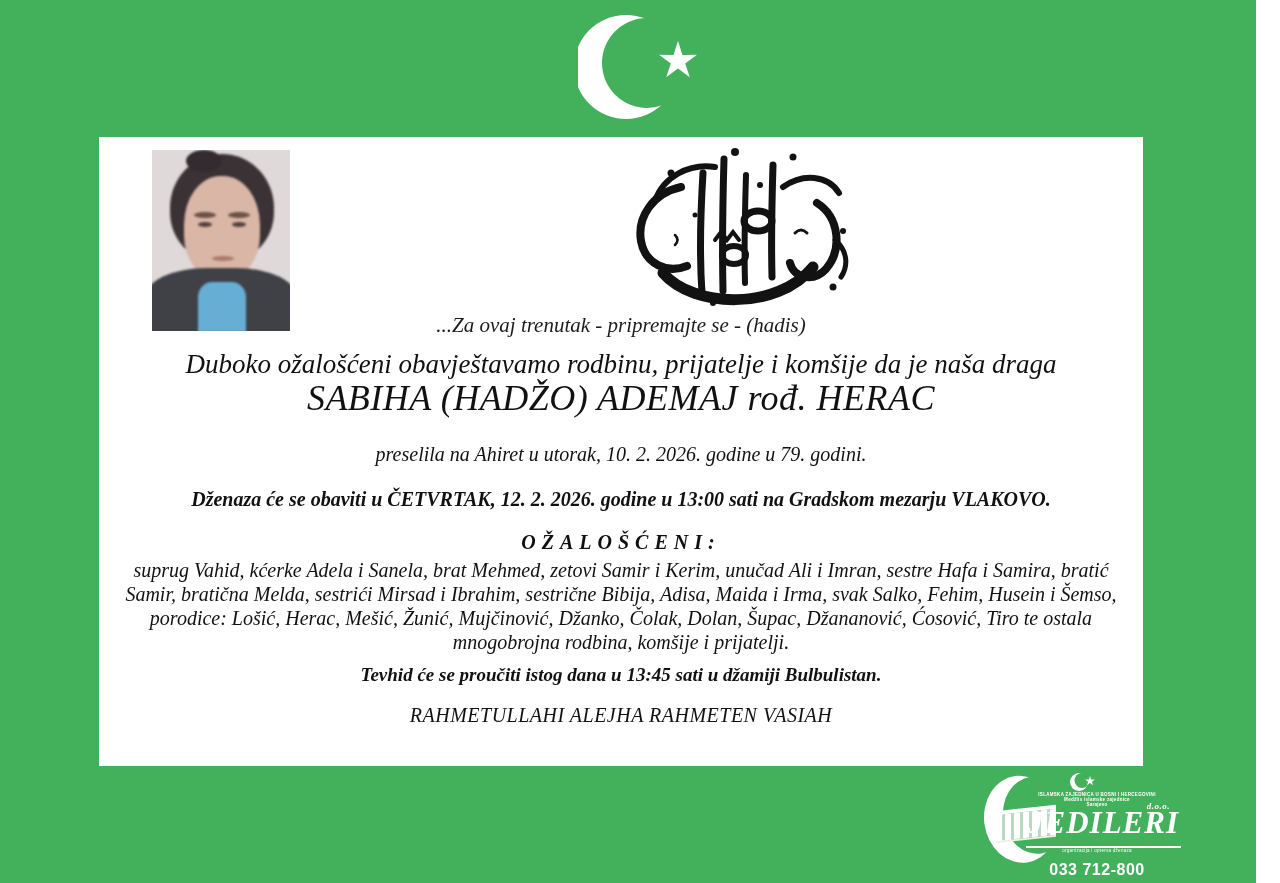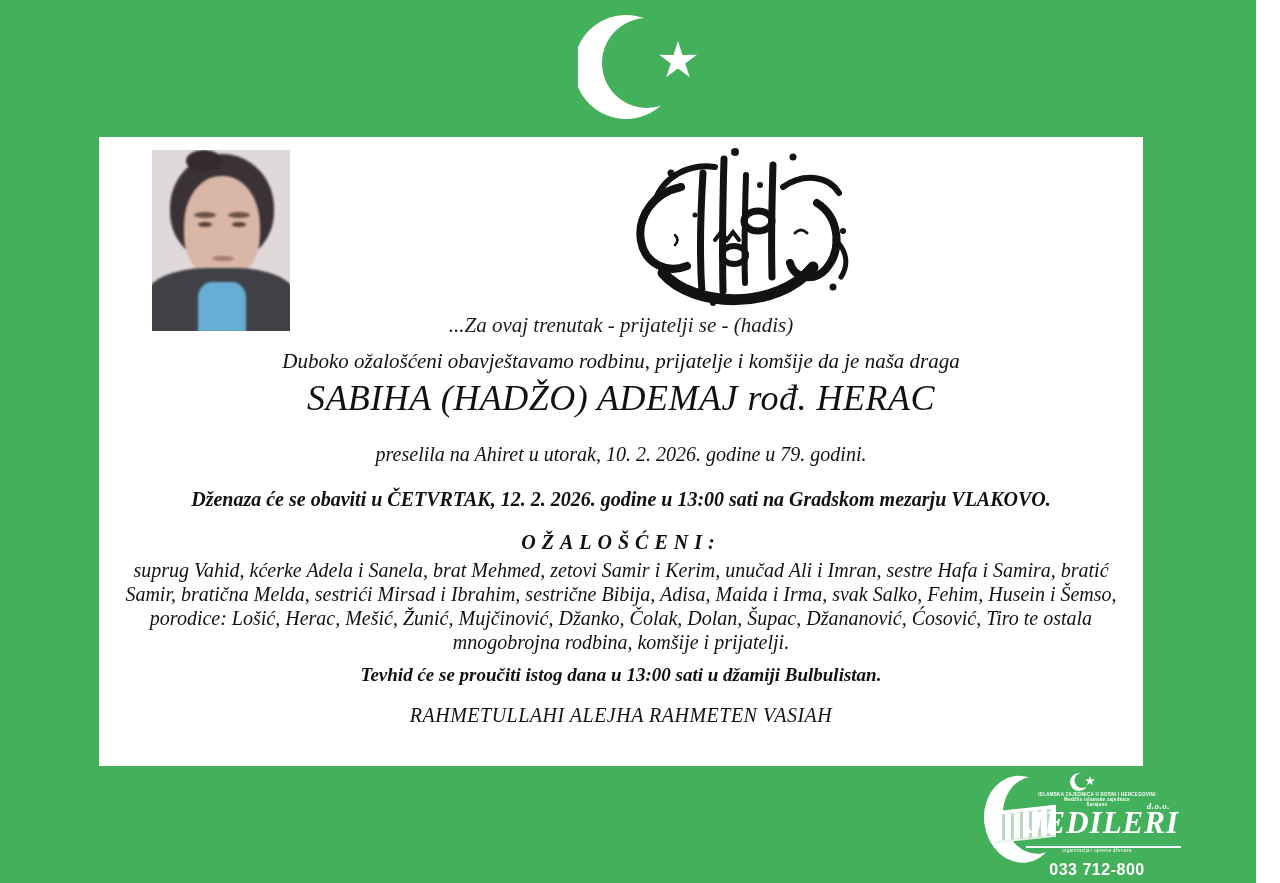--- a/index.html
+++ b/index.html
@@ -21,21 +21,21 @@
   .photo .mouth{position:absolute;left:60px;top:106px;width:22px;height:5px;border-radius:50%;background:#a97a6e;}
   .photo .jacket{position:absolute;left:-6px;top:118px;width:150px;height:70px;background:#3f4147;border-radius:40% 40% 0 0;}
   .photo .shirt{position:absolute;left:46px;top:132px;width:48px;height:50px;background:#67aed4;border-radius:30% 30% 0 0;}
 
   
   .calligraphy{position:absolute;left:486px;top:8px;width:310px;height:170px;}
   .caption{position:absolute;left:0;top:176px;width:100%;text-align:center;
            font-style:italic;font-size:21px;color:#1c1c1c;}
 
   .line{position:absolute;left:0;width:100%;text-align:center;color:#111;}
-  .intro{top:212px;font-style:italic;font-size:21px;text-align:center;}
+  .intro{top:212px;font-style:italic;font-size:27px;text-align:center;}
   .name{top:240px;font-style:italic;font-weight:normal;font-size:36px;letter-spacing:.5px;}
   .death{top:306px;font-style:italic;font-size:20px;}
   .funeral{top:351px;font-style:italic;font-weight:bold;font-size:20px;}
   .heading{top:394px;font-style:italic;font-weight:bold;font-size:20px;letter-spacing:6px;}
   .mourners{position:absolute;left:2%;top:421px;width:96%;text-align:center;
             font-style:italic;font-size:20px;line-height:24px;color:#111;}
   .tevhid{top:527px;font-style:italic;font-weight:bold;font-size:19px;}
   .closing{top:567px;font-style:italic;font-size:20px;letter-spacing:.5px;}
 
   
@@ -117,29 +117,29 @@
         <circle cx="258" cy="86" r="3"></circle>
           <circle cx="70" cy="118" r="3"></circle>
           <circle cx="248" cy="142" r="3.5"></circle>
         <circle cx="128" cy="158" r="3"></circle>
           <circle cx="175" cy="40" r="3"></circle>
           <circle cx="110" cy="70" r="2.5"></circle>
       </g>
       <text x="148" y="157" font-size="11" fill="#121212" text-anchor="middle">١٤٣٠</text>
     </svg>
 
-    <div class="caption">...Za ovaj trenutak - prijatelji se - (hadis)</div>
+    <div class="caption">...Za ovaj trenutak - pripremajte se - (hadis)</div>
 
     <div class="line intro">Duboko ožalošćeni obavještavamo rodbinu, prijatelje i komšije da je naša draga</div>
     <div class="line name">SABIHA (HADŽO) ADEMAJ rođ. HERAC</div>
     <div class="line death">preselila na Ahiret u utorak, 10. 2. 2026. godine u 79. godini.</div>
     <div class="line funeral">Dženaza će se obaviti u ČETVRTAK, 12. 2. 2026. godine u 13:00 sati na Gradskom mezarju VLAKOVO.</div>
     <div class="line heading">OŽALOŠĆENI:</div>
     <div class="mourners">suprug Vahid, kćerke Adela i Sanela, brat Mehmed, zetovi Samir i Kerim, unučad Ali i Imran, sestre Hafa i Samira, bratić Samir, bratična Melda, sestrići Mirsad i Ibrahim, sestrične Bibija, Adisa, Maida i Irma, svak Salko, Fehim, Husein i Šemso, porodice: Lošić, Herac, Mešić, Žunić, Mujčinović, Džanko, Čolak, Dolan, Šupac, Džananović, Ćosović, Tiro te ostala mnogobrojna rodbina, komšije i prijatelji.</div>
-    <div class="line tevhid">Tevhid će se proučiti istog dana u 13:00 sati u džamiji Bulbulistan.</div>
+    <div class="line tevhid">Tevhid će se proučiti istog dana u 13:45 sati u džamiji Bulbulistan.</div>
     <div class="line closing">RAHMETULLAHI ALEJHA RAHMETEN VASIAH</div>
   </div>
 
   <div class="logo">
     <svg class="logo-crescent" viewBox="0 0 80 95">
       <defs>
         <mask id="mLogo">
           <rect width="80" height="95" fill="#fff"></rect>
           <ellipse cx="58" cy="45" rx="34" ry="40" fill="#000"></ellipse>
         </mask>

